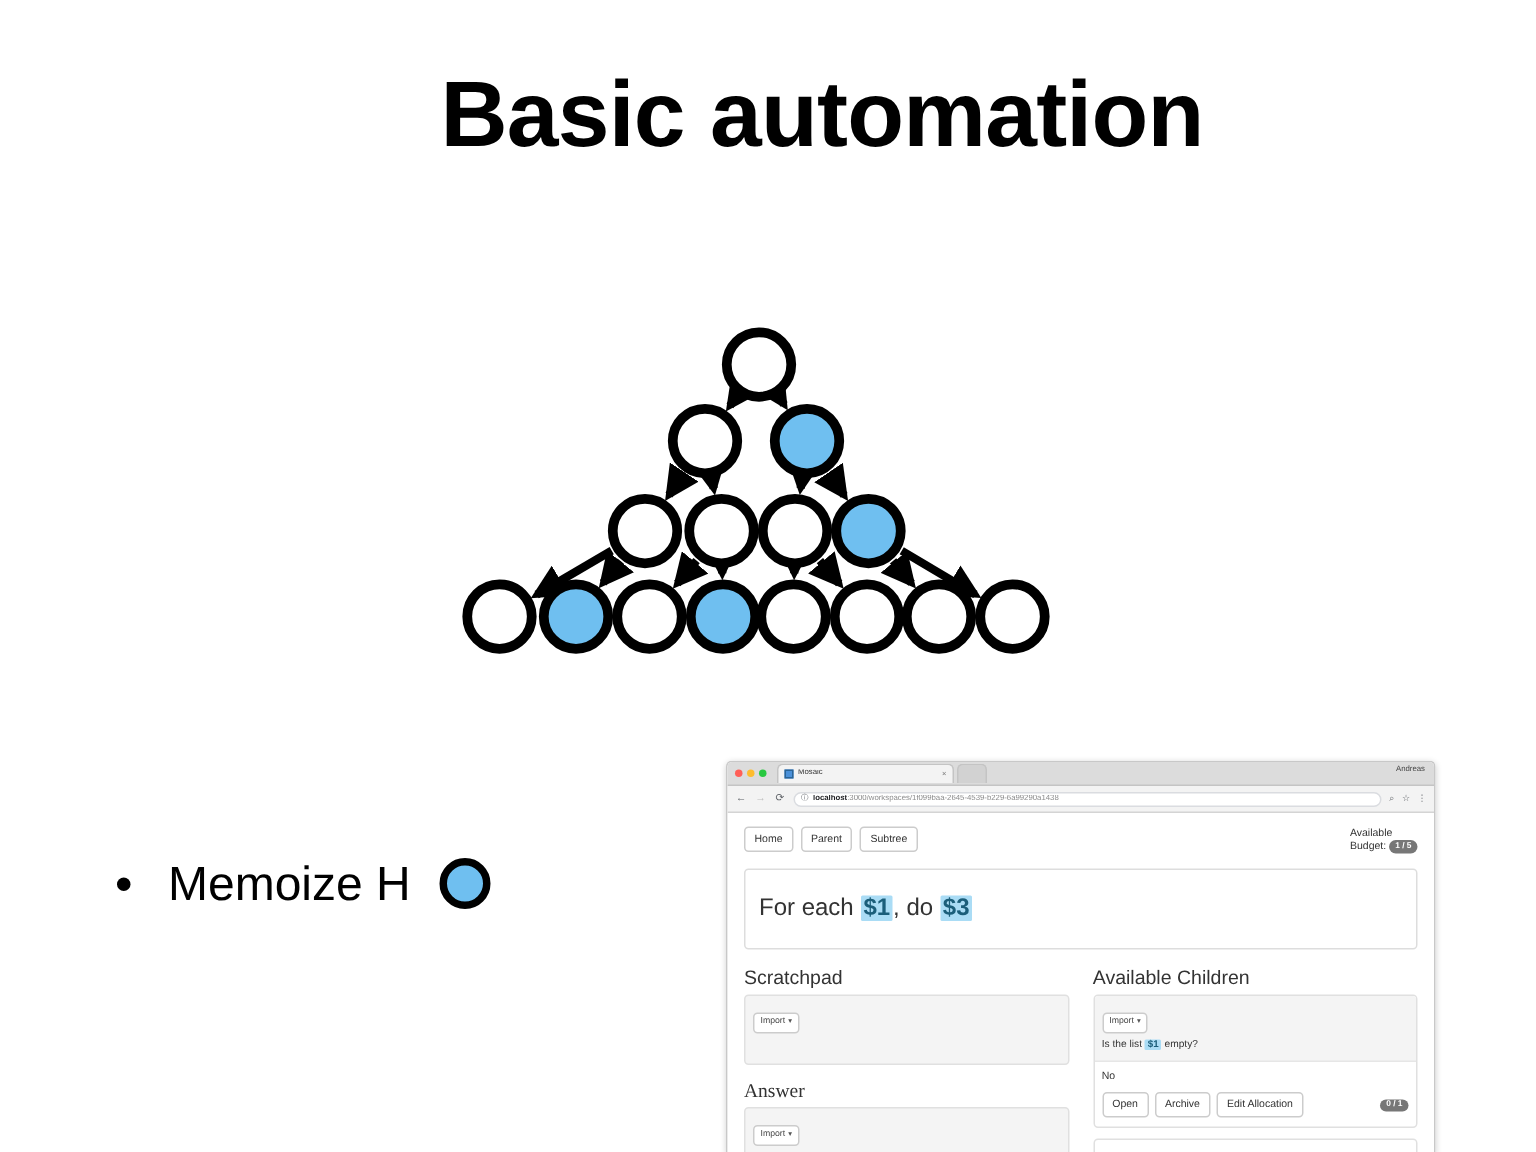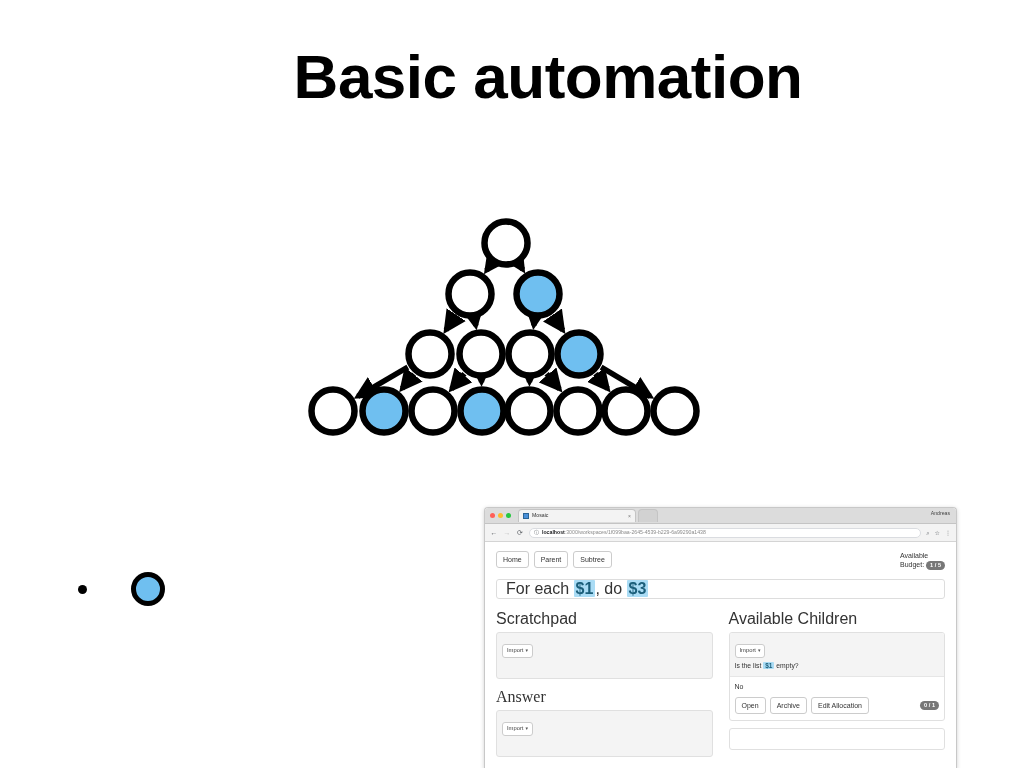--- a/index.html
+++ b/index.html
@@ -240,21 +240,21 @@
     padding: 1.5px 4px;
     line-height: 1;
     vertical-align: middle;
     margin-left: 2px;
   }
 
   .question-box {
     margin-top: 9px;
     border: 1px solid #ddd;
     border-radius: 3px;
-    padding: 0 9px;
+    padding: 17px 9px;
     font-size: 16px;
     line-height: 1.15;
     color: #333;
   }
   .var {
     background: #aadcf5;
     color: #1b5e7a;
     font-weight: 700;
     padding: 0 2px;
     border-radius: 1px;
@@ -268,21 +268,21 @@
     font-size: 6.5px;
   }
 
   .columns {
     display: flex;
     gap: 16px;
     margin-top: 12px;
   }
   .col { flex: 1; min-width: 0; }
   .section-title {
-    font-size: 16px;
+    font-size: 13px;
     font-weight: 400;
     color: #333;
     margin: 0 0 5px 0;
     line-height: 1;
   }
   .panel {
     background: #f4f4f4;
     border: 1px solid #e0e0e0;
     border-radius: 3px;
     padding: 5px 5px 8px 5px;
@@ -382,20 +382,21 @@
         <circle cx="529" cy="411" r="21.5" fill="#ffffff" stroke="#000000" stroke-width="6.5"></circle>
         <circle cx="578" cy="411" r="21.5" fill="#ffffff" stroke="#000000" stroke-width="6.5"></circle>
         <circle cx="626" cy="411" r="21.5" fill="#ffffff" stroke="#000000" stroke-width="6.5"></circle>
         <circle cx="675" cy="411" r="21.5" fill="#ffffff" stroke="#000000" stroke-width="6.5"></circle>
       </g>
   </svg>
 </div>
 
 <div class="bullet-row">
   <div class="bullet-dot"></div>
+  <div class="bullet-text">Memoize H</div>
   <div class="bullet-node" id="bullet-node" style="background: rgb(111, 191, 240);"></div>
 </div>
 
 <div class="browser">
 
   <div class="br-titlebar">
     <div class="lights">
       <div class="light red"></div>
       <div class="light yellow"></div>
       <div class="light green"></div>

